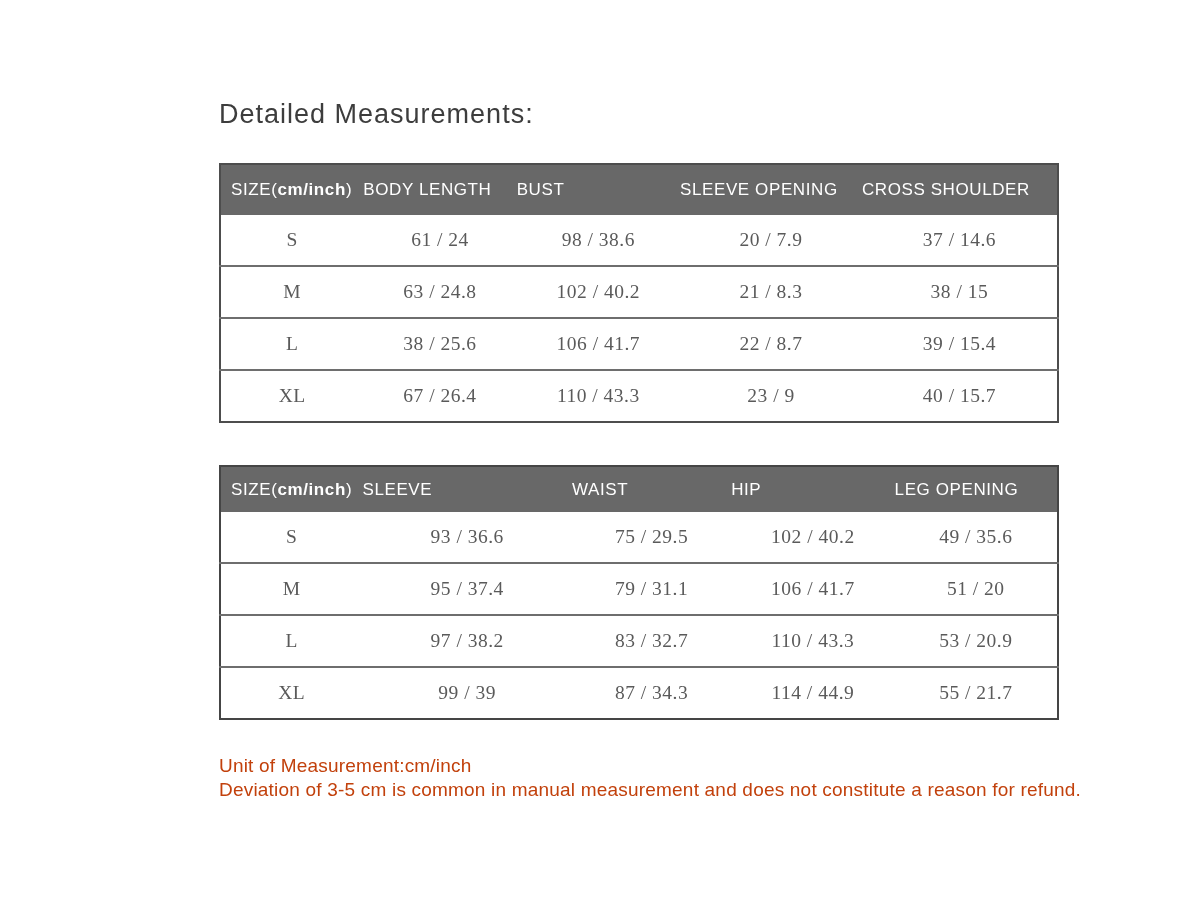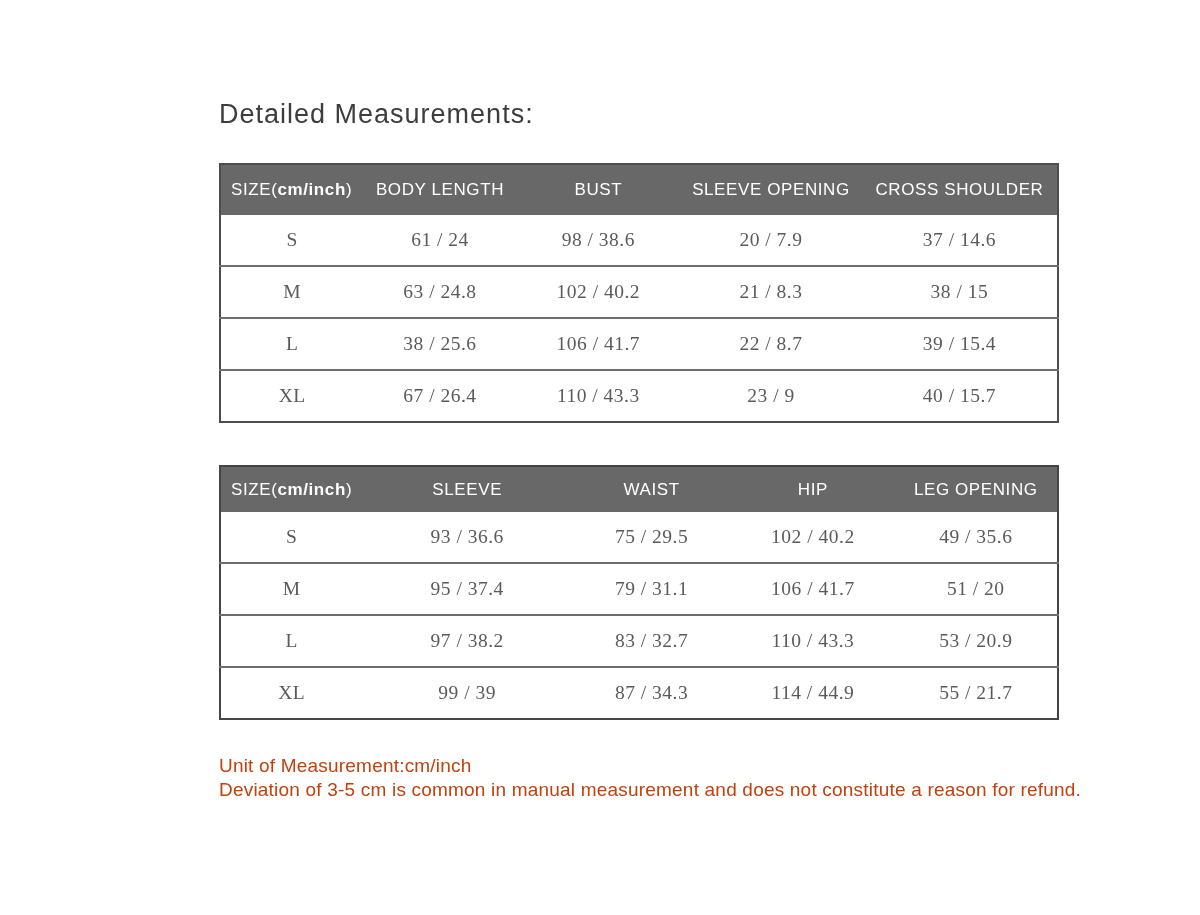--- a/index.html
+++ b/index.html
@@ -41,21 +41,21 @@
   table.size-table.t2 {
     margin-top: 42px;
     border: 2px solid #454545;
   }
   .size-table thead th {
     background: #686868;
     color: #ffffff;
     font-weight: normal;
     font-size: 17px;
     letter-spacing: 0.6px;
-    text-align: center;
+    text-align: left;
     padding: 0;
   }
   .t1 thead th { height: 50px; }
   .t2 thead th { height: 45px; }
   .size-table thead th.size-th {
     text-align: left;
     padding-left: 10px;
   }
   .size-th .bold { font-weight: bold; text-align: center; }
   .size-table tbody td {

